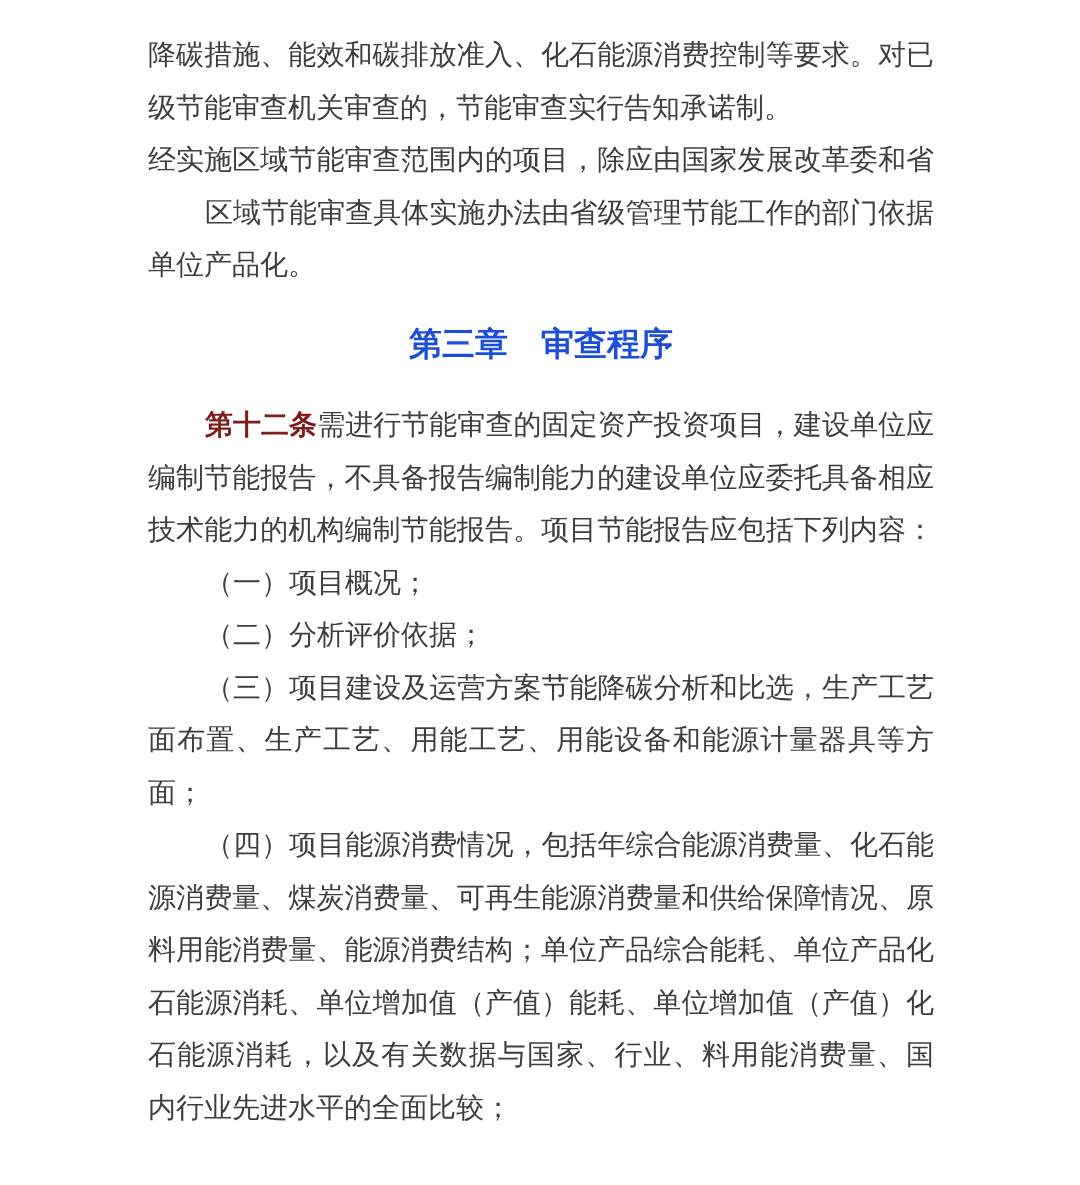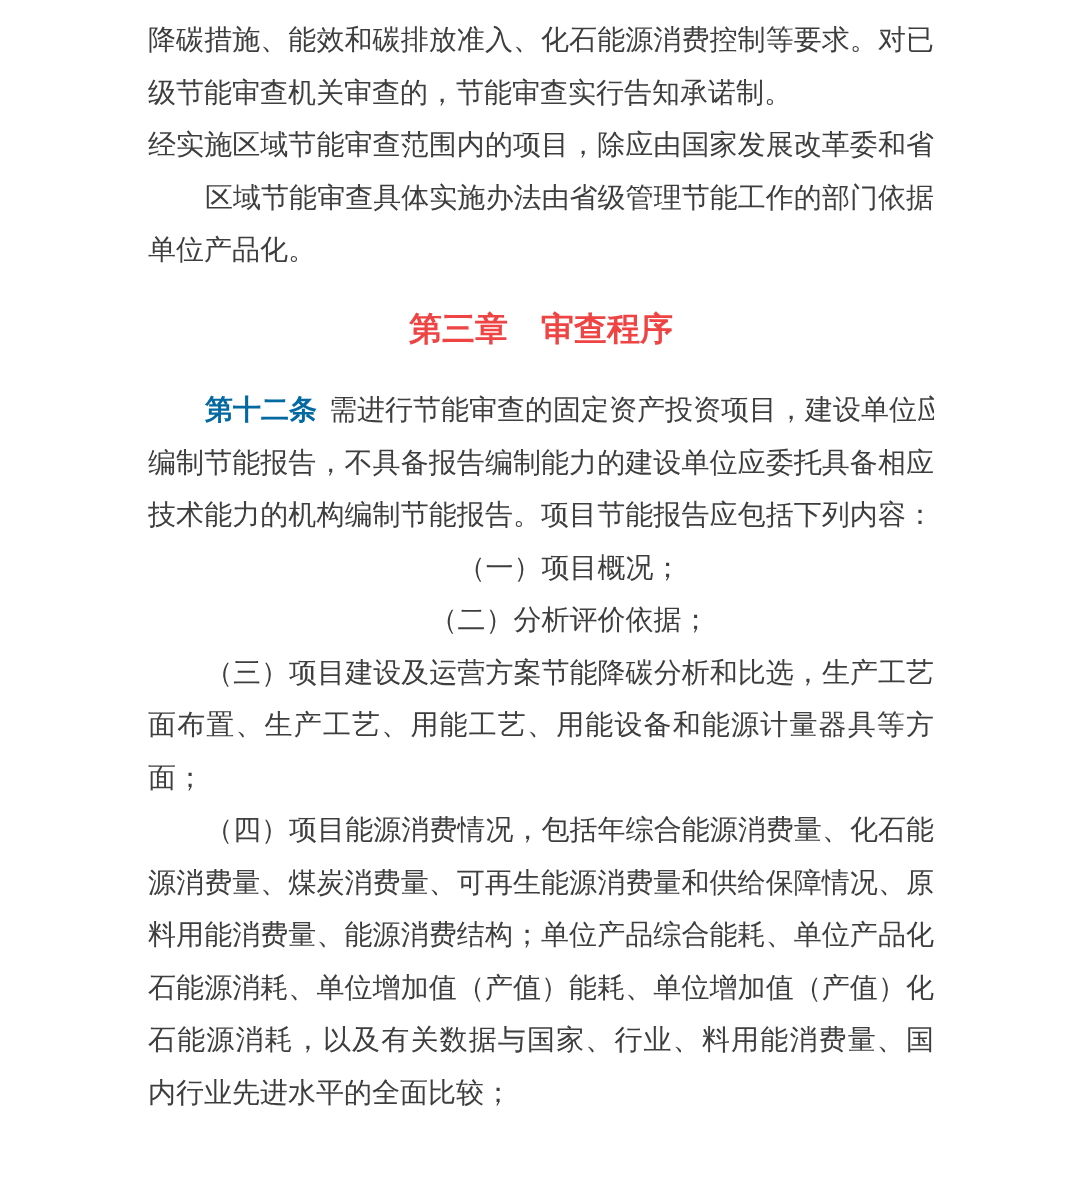--- a/index.html
+++ b/index.html
@@ -11,52 +11,50 @@
     position: relative;
     width: 1080px;
     height: 1185px;
     background: #ffffff;
     overflow: hidden;
     font-family: "Liberation Serif", "DejaVu Serif", serif;
   }
   .content {
     position: absolute;
     left: 148px;
-    top: 14px;
+    top: 29px;
     width: 786px;
   }
   .line {
     height: 52.5px;
     line-height: 52.5px;
     font-size: 28px;
     color: #3e3e3e;
     text-align: left;
     overflow: hidden;
     white-space: nowrap;
   }
   .line.justify {
     text-align: justify;
     text-align-last: justify;
   }
   .line.indent {
     text-indent: 57px;
-    text-align: center;
   }
   .line .lead {
     font-weight: 700;
-    color: #0369a1;
-    margin-right: 12px;
+    color: #7f1d1d;
   }
   .chapter-heading {
     height: 52.5px;
     line-height: 52.5px;
     margin: 26px 0 29px 0;
     font-size: 33px;
     font-weight: 700;
-    color: #ef4444;
+    color: #1d4ed8;
     text-align: center;
     white-space: nowrap;
     overflow: hidden;
   }
 </style>
 </head>
 <body>
 
 <div class="page">
   <div class="content">

